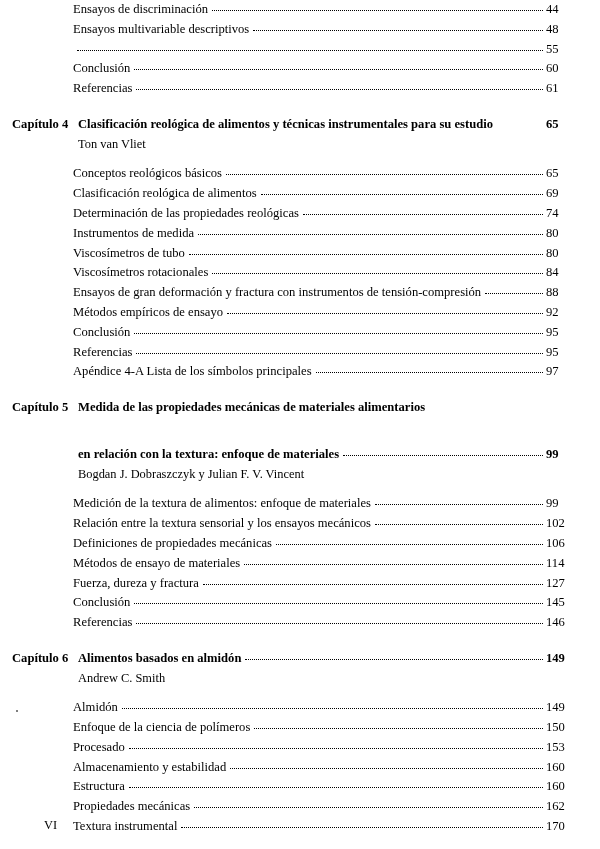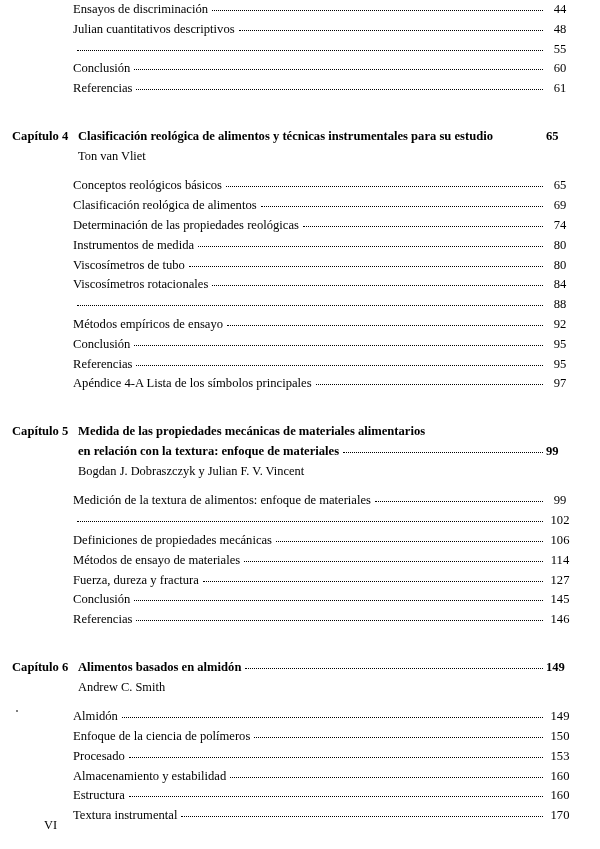--- a/index.html
+++ b/index.html
@@ -44,39 +44,39 @@
     flex: 1 1 auto;
     overflow: hidden;
     margin: 0 3px 0 4px;
     position: relative;
     top: -2px;
     border-bottom: 1.6px dotted #000;
     height: 0;
   }
   .row .page-no {
     flex: 0 0 auto;
-    text-align: center;
+    text-align: left;
     width: 30px;
   }
 
   
   .entry {
     padding-left: 73px;
     padding-right: 26px;
   }
   .entry .page-no {
     width: 28px;
   }
 
   
   .chapter {
     padding-left: 12px;
     padding-right: 26px;
     font-weight: bold;
-    margin-top: 12px;
+    margin-top: 0;
   }
   .chapter .chap-num {
     flex: 0 0 auto;
     width: 66px;
   }
   .chapter .chap-title {
     flex: 0 0 auto;
     white-space: nowrap;
   }
   .chapter .page-no {
@@ -89,21 +89,21 @@
   .chapter-line2 {
     padding-left: 78px;
     padding-right: 26px;
     font-weight: bold;
     display: flex;
     align-items: baseline;
     font-size: 12.6px;
     line-height: 19.8px;
     white-space: nowrap;
   }
-  .chapter-line2 .label { flex: 0 0 auto; }
+  .chapter-line2 .label { flex: 0 0 auto; margin-top: 27px; }
   .chapter-line2 .dots {
     flex: 1 1 auto;
     margin: 0 3px 0 4px;
     position: relative;
     top: -2px;
     border-bottom: 1.6px dotted #000;
     height: 0;
   }
   .chapter-line2 .page-no {
     flex: 0 0 auto;
@@ -146,21 +146,21 @@
 <div class="page">
   <div class="toc">
 
     <div>
       <div class="row entry">
         <span class="label">Ensayos de discriminación</span>
         <span class="dots"></span>
         <span class="page-no">44</span>
       </div>
       <div class="row entry">
-        <span class="label">Julian cuantitativos descriptivos</span>
+        <span class="label">Ensayos multivariable descriptivos</span>
         <span class="dots"></span>
         <span class="page-no">48</span>
       </div>
       <div class="row entry">
         <span class="dots"></span>
         <span class="page-no">55</span>
       </div>
       <div class="row entry">
         <span class="label">Conclusión</span>
         <span class="dots"></span>
@@ -209,20 +209,21 @@
         <span class="label">Viscosímetros de tubo</span>
         <span class="dots"></span>
         <span class="page-no">80</span>
       </div>
       <div class="row entry">
         <span class="label">Viscosímetros rotacionales</span>
         <span class="dots"></span>
         <span class="page-no">84</span>
       </div>
       <div class="row entry">
+        <span class="label">Ensayos de gran deformación y fractura con instrumentos de tensión-compresión</span>
         <span class="dots"></span>
         <span class="page-no">88</span>
       </div>
       <div class="row entry">
         <span class="label">Métodos empíricos de ensayo</span>
         <span class="dots"></span>
         <span class="page-no">92</span>
       </div>
       <div class="row entry">
         <span class="label">Conclusión</span>
@@ -257,20 +258,21 @@
       </div>
       <div class="author">Bogdan J. Dobraszczyk y Julian F. V. Vincent</div>
       <div class="gap-sm"></div>
 
       <div class="row entry">
         <span class="label">Medición de la textura de alimentos: enfoque de materiales</span>
         <span class="dots"></span>
         <span class="page-no">99</span>
       </div>
       <div class="row entry">
+        <span class="label">Relación entre la textura sensorial y los ensayos mecánicos</span>
         <span class="dots"></span>
         <span class="page-no">102</span>
       </div>
       <div class="row entry">
         <span class="label">Definiciones de propiedades mecánicas</span>
         <span class="dots"></span>
         <span class="page-no">106</span>
       </div>
       <div class="row entry">
         <span class="label">Métodos de ensayo de materiales</span>
@@ -325,20 +327,25 @@
         <span class="label">Almacenamiento y estabilidad</span>
         <span class="dots"></span>
         <span class="page-no">160</span>
       </div>
       <div class="row entry">
         <span class="label">Estructura</span>
         <span class="dots"></span>
         <span class="page-no">160</span>
       </div>
       <div class="row entry">
+        <span class="label">Propiedades  mecánicas</span>
+        <span class="dots"></span>
+        <span class="page-no">162</span>
+      </div>
+      <div class="row entry">
         <span class="label">Textura instrumental</span>
         <span class="dots"></span>
         <span class="page-no">170</span>
       </div>
 
     </div>
 
   </div>
 
   <div class="speck"></div>

